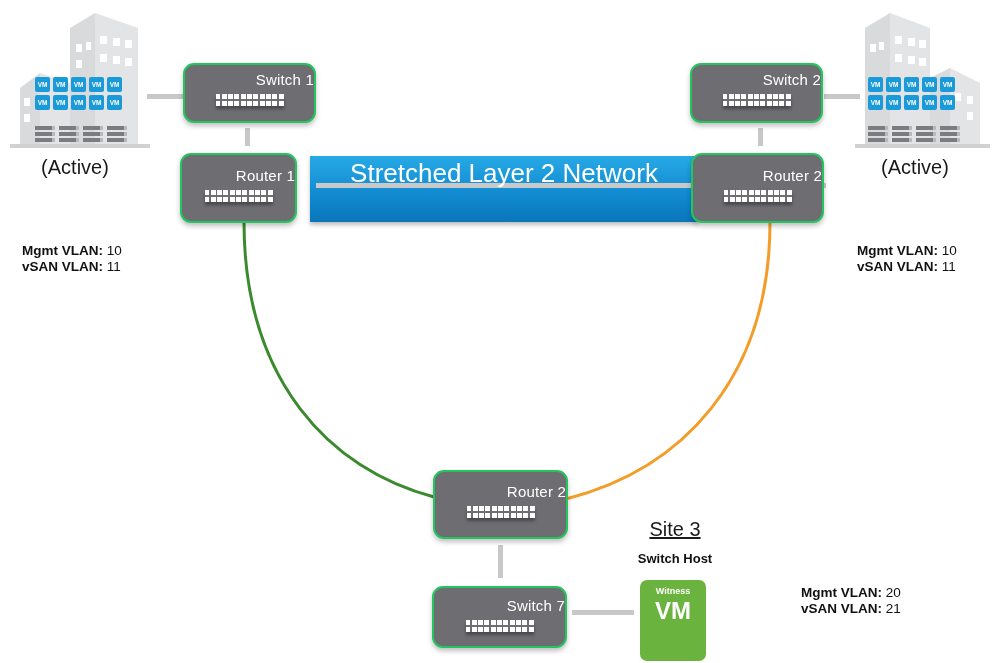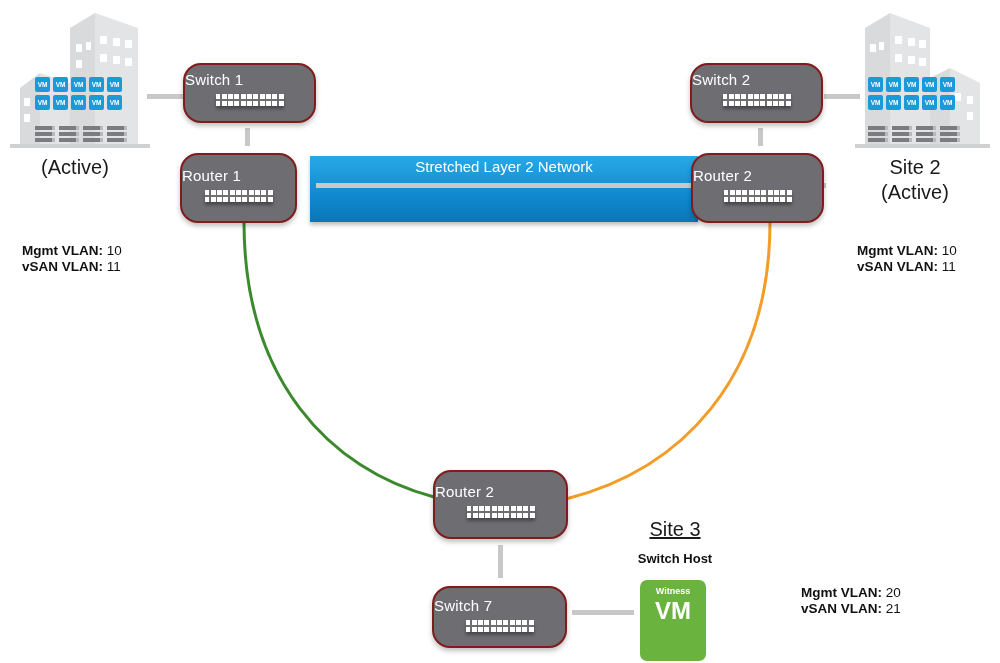--- a/index.html
+++ b/index.html
@@ -1,25 +1,25 @@
 <!DOCTYPE html>
 <html><head>
 <meta charset="utf-8">
 <style>
   html,body{margin:0;padding:0;background:#ffffff;}
   body{width:1000px;height:663px;position:relative;overflow:hidden;font-family:"Liberation Sans",sans-serif;}
   .abs{position:absolute;}
   .connector{position:absolute;background:#c8c8c8;}
-  .device{position:absolute;background:#6e6d72;border:2px solid #7f1d1d;border-radius:18px;box-shadow:0 3px 5px rgba(0,0,0,0.25);box-sizing:border-box;color:#fff;text-align:left;}
+  .device{position:absolute;background:#6e6d72;border:2px solid #22c55e;border-radius:11px;box-shadow:0 3px 5px rgba(0,0,0,0.25);box-sizing:border-box;color:#fff;text-align:right;}
   .device .dev-label{display:block;font-size:15px;margin-top:6px;letter-spacing:0.2px;}
   .ports{margin:6px auto 0;width:68px;display:grid;grid-template-columns:repeat(11,1fr);gap:1.5px;box-shadow:0 3px 3px rgba(0,0,0,0.35);}
   .ports span{display:block;height:5px;background:#ffffff;}
   .band{position:absolute;left:310px;top:156px;width:388px;height:66px;background:linear-gradient(#27a9e6,#1189cf 60%,#0a76b9);box-shadow:0 3px 4px rgba(0,0,0,0.25);}
   .band-line{position:absolute;left:316px;top:183px;width:510px;height:5px;background:#c9c9c9;}
-  .band-title{position:absolute;left:310px;top:158px;width:388px;text-align:center;color:#fff;font-size:15px;}
+  .band-title{position:absolute;left:310px;top:158px;width:388px;text-align:center;color:#fff;font-size:26px;}
   .site-label{position:absolute;font-size:20px;color:#1a1a1a;text-align:center;line-height:25px;}
   .vlan{position:absolute;font-size:13.5px;color:#111;line-height:16px;}
   .vlan b{font-weight:bold;}
   .witness{position:absolute;left:640px;top:580px;width:66px;height:81px;background:#6bb33f;border-radius:7px;color:#fff;text-align:center;}
   .witness .w-small{display:block;font-size:9px;font-weight:bold;margin-top:6px;}
   .witness .w-big{display:block;font-size:24px;font-weight:bold;margin-top:1px;}
 </style>
 </head>
 <body>
 
@@ -302,21 +302,20 @@
 
 <div class="witness">
   <span class="w-small">Witness</span>
   <span class="w-big">VM</span>
 </div>
 
 <div class="site-label" style="left:20px;top:155px;width:110px;">
   <div>(Active)</div>
 </div>
 <div class="site-label" style="left:860px;top:155px;width:110px;">
-  <div>Site 2</div>
   <div>(Active)</div>
 </div>
 <div class="site-label" style="left:630px;top:517px;width:90px;text-decoration:underline;">Site 3</div>
 <div class="abs" style="left:620px;top:551px;width:110px;text-align:center;font-size:13px;font-weight:bold;color:#111;">Switch Host</div>
 
 <div class="vlan" style="left:22px;top:243px;">
   <div><b>Mgmt VLAN:</b> <span>10</span></div>
   <div><b>vSAN VLAN:</b> <span>11</span></div>
 </div>
 <div class="vlan" style="left:857px;top:243px;">

